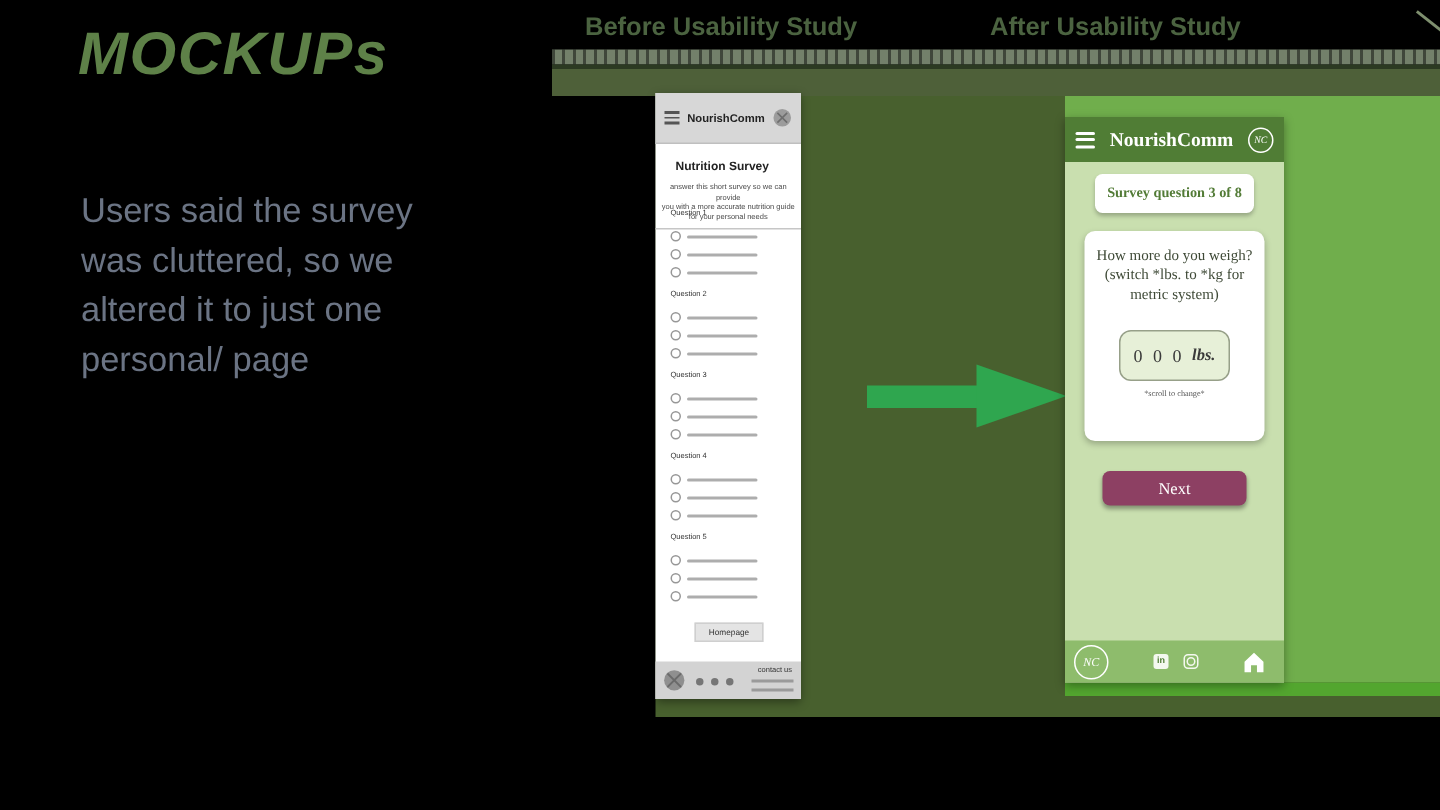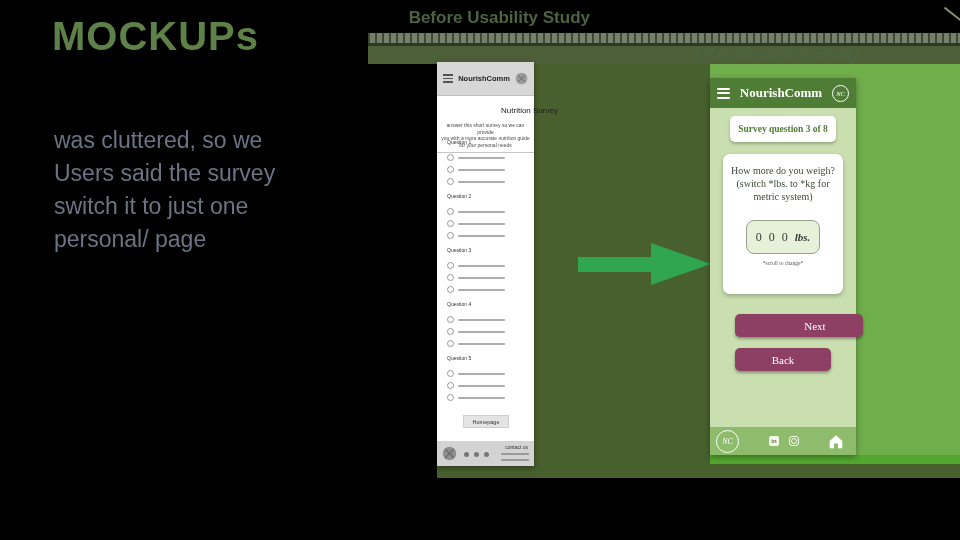--- a/index.html
+++ b/index.html
@@ -11,44 +11,44 @@
     background-image:repeating-linear-gradient(90deg,rgba(0,0,0,.45) 0 2px,rgba(0,0,0,0) 2px 7px);}
   .band-dark{position:absolute;left:368px;top:43px;width:592px;height:3px;background:#2c3a22;}
   .band-lower{position:absolute;left:368px;top:46px;width:592px;height:18px;background:#4e6039;}
 
   .olive-canvas{position:absolute;left:437px;top:64px;width:523px;height:414px;background:#48602e;}
   .backdrop{position:absolute;left:710px;top:64px;width:250px;height:391px;background:#70ae4c;}
   .backdrop-sliver{position:absolute;left:710px;top:455px;width:250px;height:9px;background:#53a62f;}
 
   .page-title{position:absolute;left:52px;top:14px;font-size:40px;font-weight:bold;
     color:#5e8148;letter-spacing:1px;}
-  .col-heading{position:absolute;top:8px;width:200px;text-align:right;font-size:17px;
+  .col-heading{position:absolute;top:8px;width:200px;text-align:left;font-size:17px;
     font-weight:bold;color:#4b6340;}
   .col-heading.before{left:390px;}
-  .col-heading.after{left:660px;margin-top:36px;}
+  .col-heading.after{left:660px;}
   .corner-mark{position:absolute;left:942px;top:14px;width:24px;height:2px;background:#7e8f6e;
     transform:rotate(38deg);}
 
   .caption{position:absolute;left:54px;top:124px;color:#6b7484;font-size:23px;line-height:33px;}
 
   
   .arrow-bar{position:absolute;left:578px;top:257px;width:74px;height:15px;background:#2fa64f;}
   .arrow-head{position:absolute;left:651px;top:243px;width:0;height:0;
     border-top:21px solid transparent;border-bottom:21px solid transparent;border-left:60px solid #2fa64f;}
 
   
   .phone-before{position:absolute;left:437px;top:62px;width:97px;height:404px;background:#fff;
     box-shadow:0 2px 6px rgba(0,0,0,.4);}
   .pb-header{position:absolute;left:0;top:0;width:97px;height:34px;background:#d7d7d7;
     border-bottom:1px solid #bfbfbf;display:flex;align-items:center;padding:0 6px;box-sizing:border-box;}
   .pb-menu{display:flex;flex-direction:column;gap:2px;width:10px;}
   .pb-menu span{display:block;height:1.5px;background:#555;}
   .pb-apptitle{flex:1;text-align:center;font-size:7.5px;font-weight:bold;color:#222;}
   .pb-screentitle{position:absolute;left:0;top:44px;width:89px;text-align:center;
-    font-size:8px;font-weight:normal;color:#222;padding-left:48px;}
+    font-size:8px;font-weight:bold;color:#222;}
   .pb-intro{position:absolute;left:4px;top:60px;width:89px;text-align:center;
     font-size:5px;line-height:6.5px;color:#4a4a4a;}
   .pb-divider{position:absolute;left:0;top:90px;width:97px;height:1px;background:#c6c6c6;}
   .question-list{position:absolute;left:0;top:0;width:97px;height:404px;}
   .qblock{position:absolute;left:0;width:97px;height:50px;}
   .qlabel{position:absolute;left:10px;top:0;font-size:5px;color:#333;}
   .qrow{position:absolute;left:10px;display:flex;align-items:center;gap:4px;}
   .radio{width:5px;height:5px;border:1px solid #979797;border-radius:50%;display:inline-block;background:#fff;}
   .answer-line{width:47px;height:2px;background:#adadad;border-radius:1px;display:inline-block;}
   .pb-homepage{position:absolute;left:26px;top:353px;width:46px;height:13px;background:#e4e4e4;
@@ -79,21 +79,21 @@
   .pa-input{position:absolute;left:23px;top:66px;width:74px;height:34px;background:#e7f0d8;
     border:1.5px solid #97a089;border-radius:8px;box-sizing:border-box;
     display:flex;align-items:center;justify-content:center;gap:7px;}
   .weight-digits{display:flex;gap:7px;}
   .digit{font-size:12px;color:#3a3a3a;}
   .unit{font-size:11px;font-weight:bold;color:#3a3a3a;font-style:italic;}
   .pa-hint{position:absolute;left:0;top:106px;width:120px;text-align:center;font-size:5.5px;color:#555;}
   .pa-btn{position:absolute;left:25px;width:96px;height:23px;background:#8d4063;border-radius:5px;
     box-shadow:0 2px 3px rgba(0,0,0,.35);display:flex;align-items:center;justify-content:center;
     font-size:11px;color:#fff;cursor:pointer;}
-  .pa-btn.next{top:236px;padding-left:32px;}
+  .pa-btn.next{top:236px;}
   .pa-btn.back{top:270px;}
   .pa-footer{position:absolute;left:0;top:349px;width:146px;height:28px;background:#8ebc6c;
     display:flex;align-items:center;padding:0 6px;box-sizing:border-box;}
   .nc-circle.big{width:21px;height:21px;font-size:8px;}
   .li-icon{width:10px;height:10px;background:#f4f8ef;border-radius:2px;margin-left:30px;
     display:flex;align-items:center;justify-content:center;font-size:6px;color:#507d35;
     font-family:"Liberation Sans",sans-serif;font-weight:bold;}
   .ig-icon{width:10px;height:10px;border:1.2px solid #f4f8ef;border-radius:3px;margin-left:10px;
     box-sizing:border-box;display:flex;align-items:center;justify-content:center;}
   .ig-icon span{width:4px;height:4px;border:1px solid #f4f8ef;border-radius:50%;display:block;}
@@ -104,29 +104,29 @@
 
 <div class="slide">
 
   <div class="band-texture"></div>
   <div class="band-dark"></div>
   <div class="band-lower"></div>
   <div class="olive-canvas"></div>
   <div class="backdrop"></div>
   <div class="backdrop-sliver"></div>
 
-  <h1 class="page-title" style="margin:0;">MOCKUPs</h1>
+  <h1 class="page-title" style="margin:0;font-style:italic;">MOCKUPs</h1>
   <div class="col-heading before">Before Usability Study</div>
   <div class="col-heading after">After Usability Study</div>
   <div class="corner-mark"></div>
 
   <div class="caption">
+    <div>Users said the survey</div>
     <div>was cluttered, so we</div>
-    <div>Users said the survey</div>
-    <div>switch it to just one</div>
+    <div>altered it to just one</div>
     <div>personal/ page</div>
   </div>
 
   <div class="arrow-bar"></div>
   <div class="arrow-head"></div>
 
   <div class="phone-before">
     <div class="pb-header">
       <span class="pb-menu">
           <span></span>
@@ -263,21 +263,20 @@
             <span class="digit">0</span>
             <span class="digit">0</span>
             <span class="digit">0</span>
           </span>
         <span class="unit">lbs.</span>
       </div>
       <div class="pa-hint">*scroll to change*</div>
     </div>
 
     <div class="pa-btn next">Next</div>
-    <div class="pa-btn back">Back</div>
 
     <div class="pa-footer">
       <span class="nc-circle big">NC</span>
       <span class="li-icon">in</span>
       <span class="ig-icon">
           <span></span>
         </span>
       <svg class="home-icon" width="16" height="15" viewBox="0 0 20 19">
         <path d="M2 9 L10 1.5 L18 9 L18 18 L12.5 18 L12.5 12 L7.5 12 L7.5 18 L2 18 Z" fill="#ffffff"></path>
       </svg>

